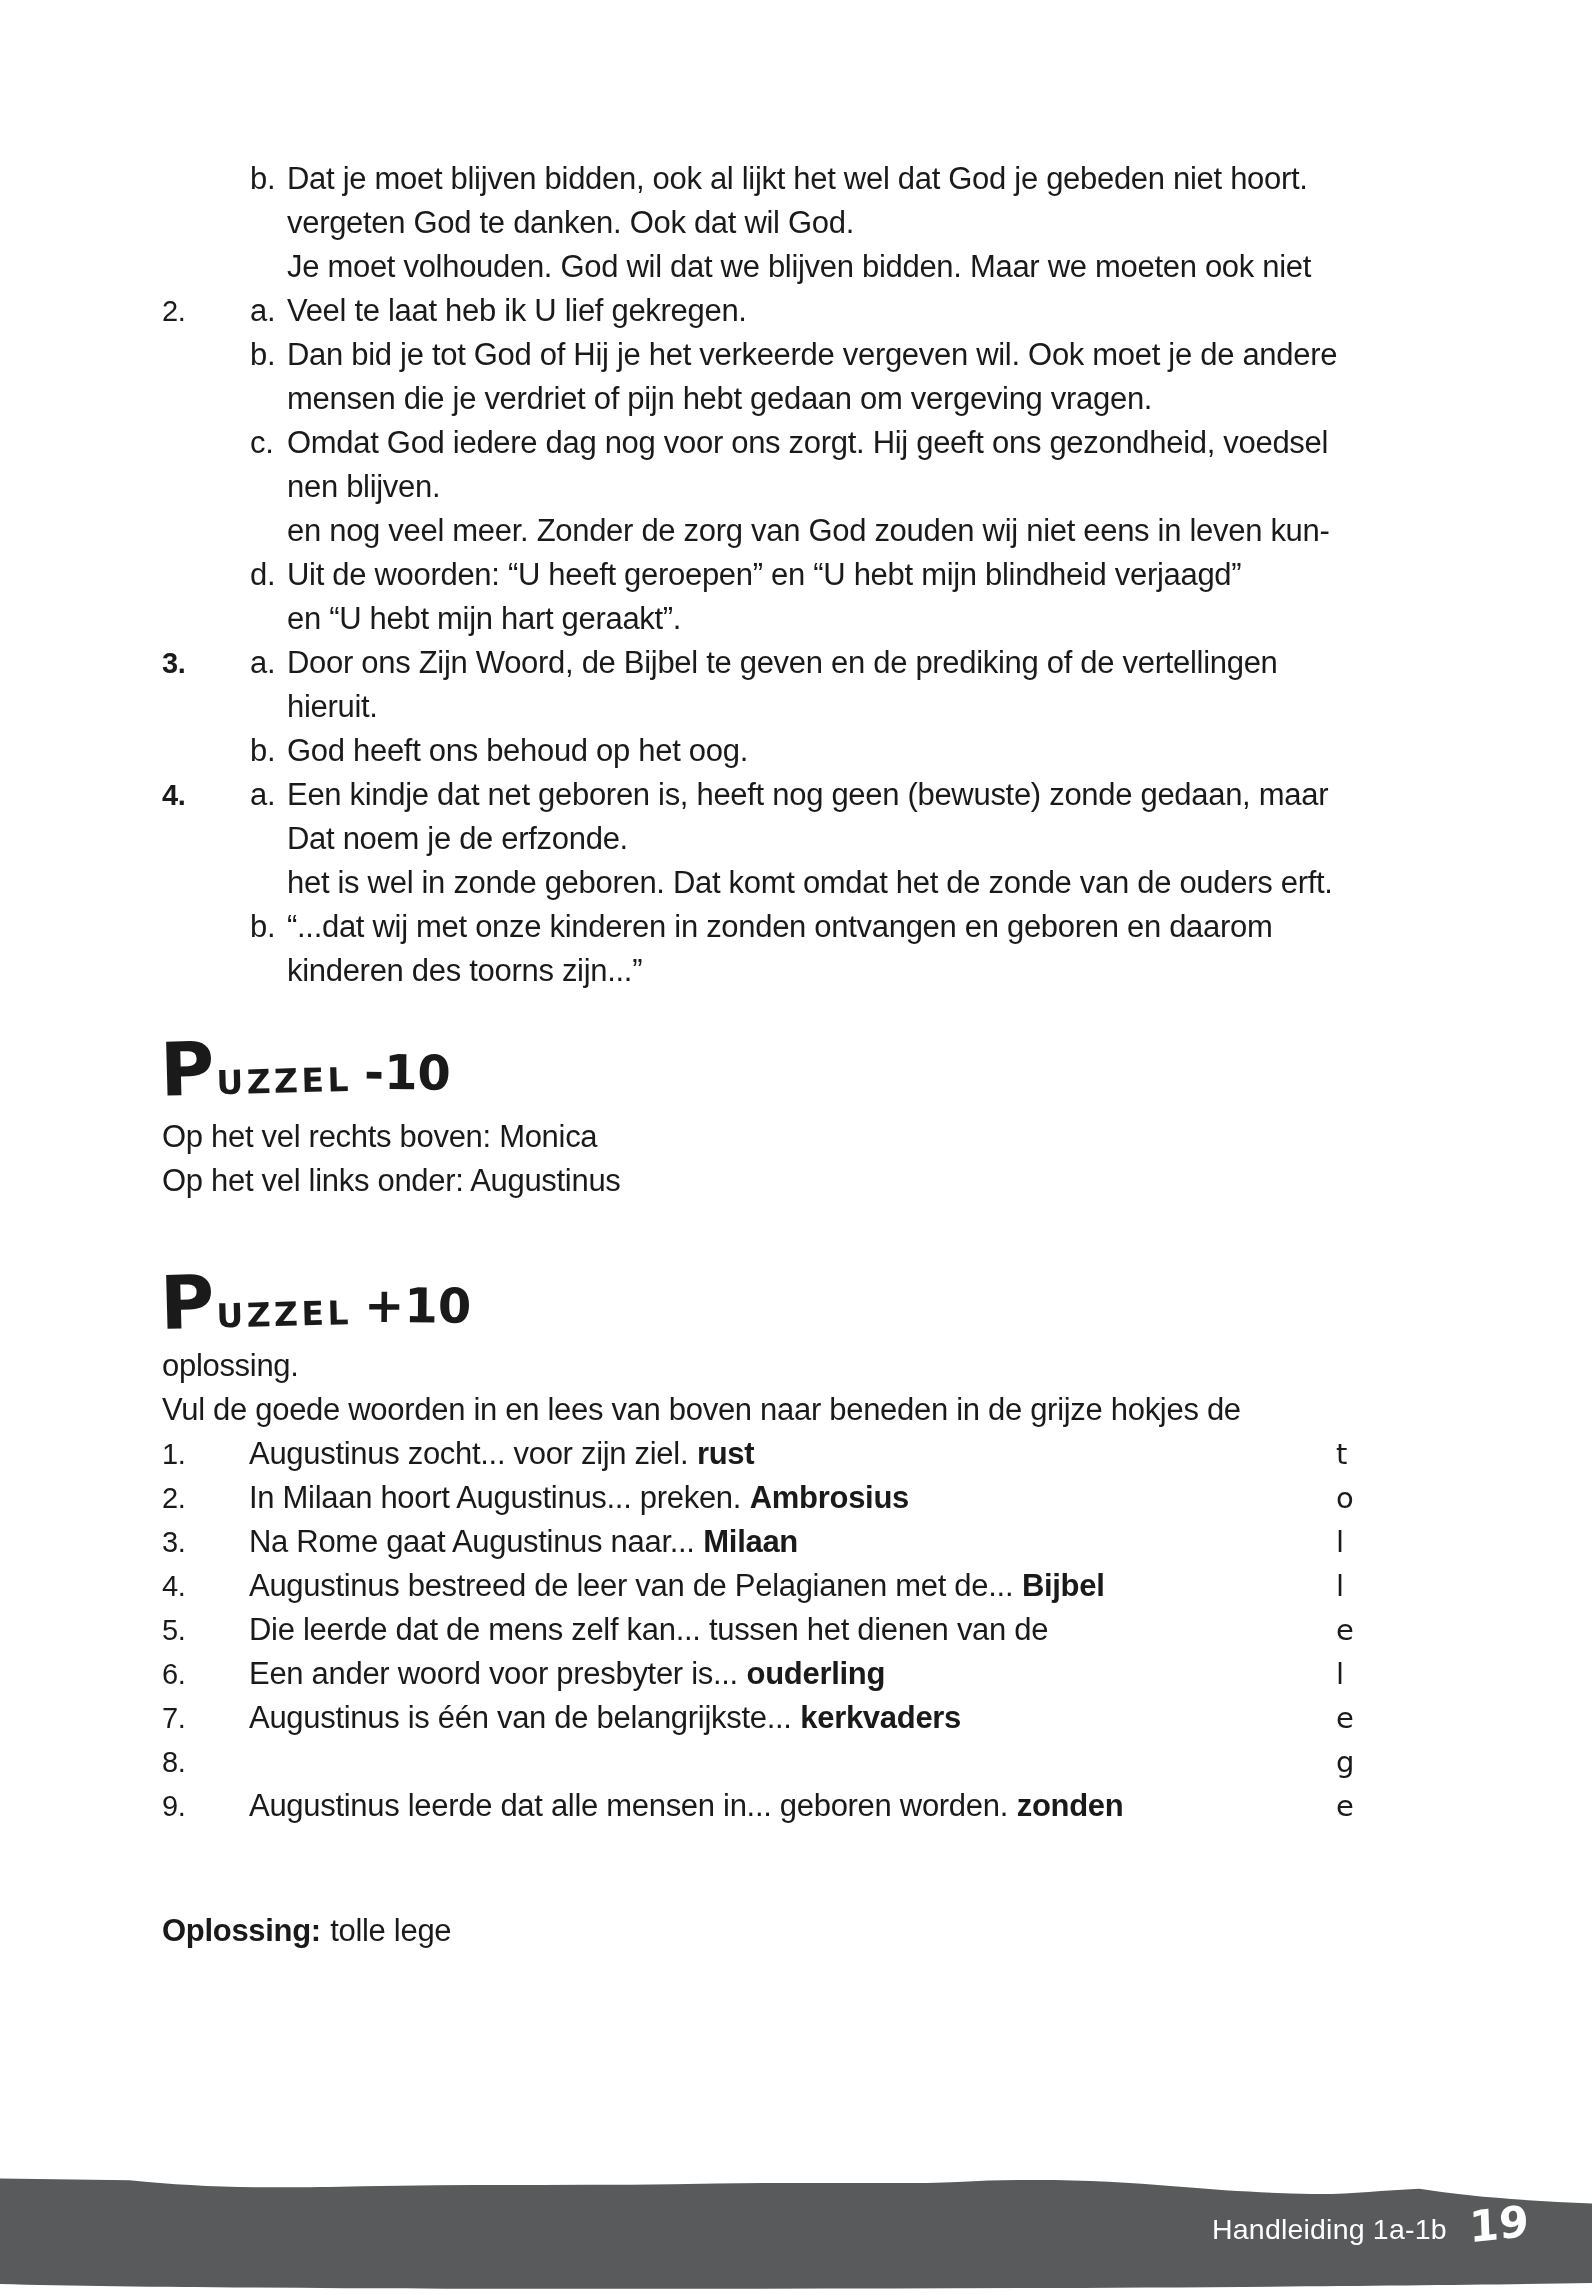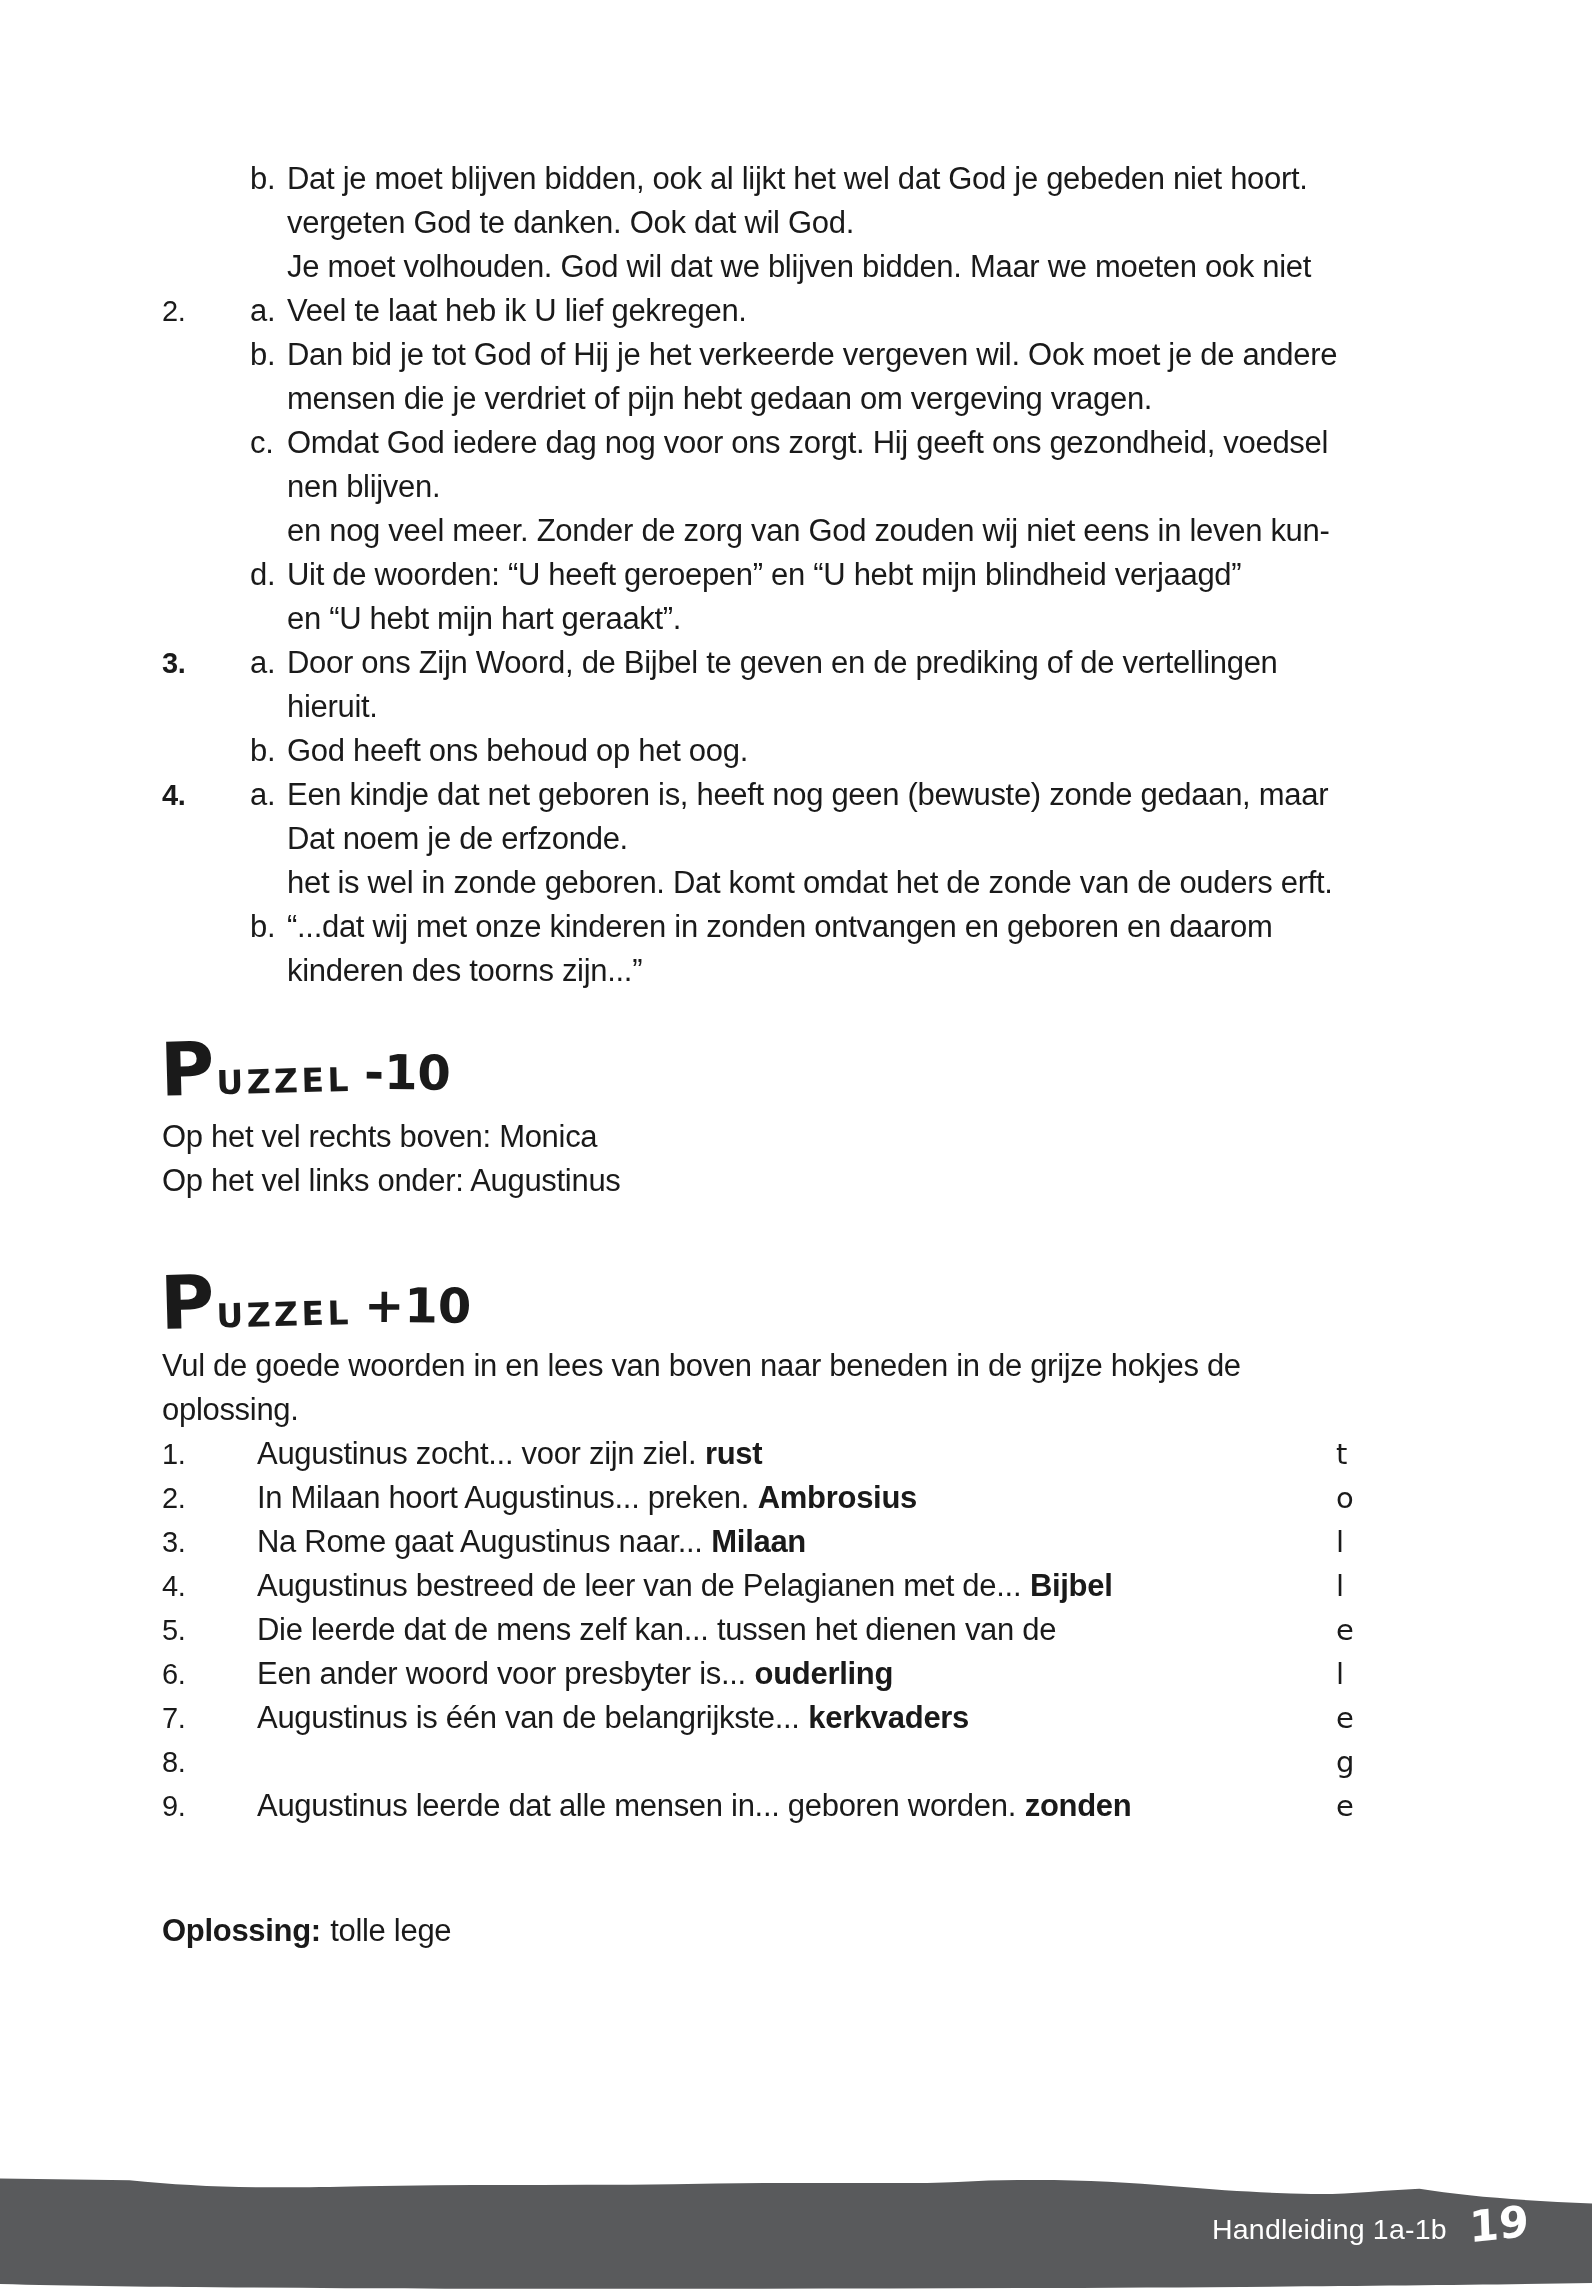--- a/index.html
+++ b/index.html
@@ -11,21 +11,21 @@
     color:#1a1a1a;
     overflow:hidden;
   }
   
   .row{position:relative;height:44px;font-size:31px;line-height:44px;letter-spacing:-0.3px;}
   .num{position:absolute;left:162px;font-size:29px;line-height:45px;}
   .num.nb{font-weight:bold;}
   .let{position:absolute;left:250px;}
   .txt{position:absolute;left:287px;white-space:nowrap;}
   
-  .ptxt{position:absolute;left:257px;white-space:nowrap;}
+  .ptxt{position:absolute;left:249px;white-space:nowrap;}
   .ans{font-weight:bold;margin-left:0.28em;}
   .plet{position:absolute;left:1336px;font-family:"DejaVu Sans", sans-serif;font-size:29px;line-height:44px;}
   
   .abs{position:absolute;left:0;width:1592px;}
   .plain{position:relative;height:44px;font-size:31px;line-height:44px;letter-spacing:-0.3px;padding-left:162px;white-space:nowrap;}
   
   .scribble{
     position:absolute;left:160px;
     font-family:"DejaVu Sans", sans-serif;
     font-weight:900;
@@ -136,22 +136,22 @@
   </div>
   <div class="abs" style="top:1115px;">
     <div class="plain">Op het vel rechts boven: Monica</div>
     <div class="plain">Op het vel links onder: Augustinus</div>
   </div>
 
   <div class="scribble" style="top:1262px;">
     <span class="hw">Puzzel</span><span class="hs">+10</span>
   </div>
   <div class="abs" style="top:1344px;">
+    <div class="plain" style="padding-left:162px;">oplossing.</div>
     <div class="plain" style="padding-left:162px;">Vul de goede woorden in en lees van boven naar beneden in de grijze hokjes de</div>
-    <div class="plain" style="padding-left:162px;">oplossing.</div>
   </div>
 
   <div class="abs" style="top:1432px;">
     <div class="row">
         <span class="num">1.</span>
         <span class="ptxt"><span>Augustinus zocht... voor zijn ziel.</span><span class="ans">rust</span></span>
         <span class="plet">t</span>
       </div>
     <div class="row">
         <span class="num">2.</span>

